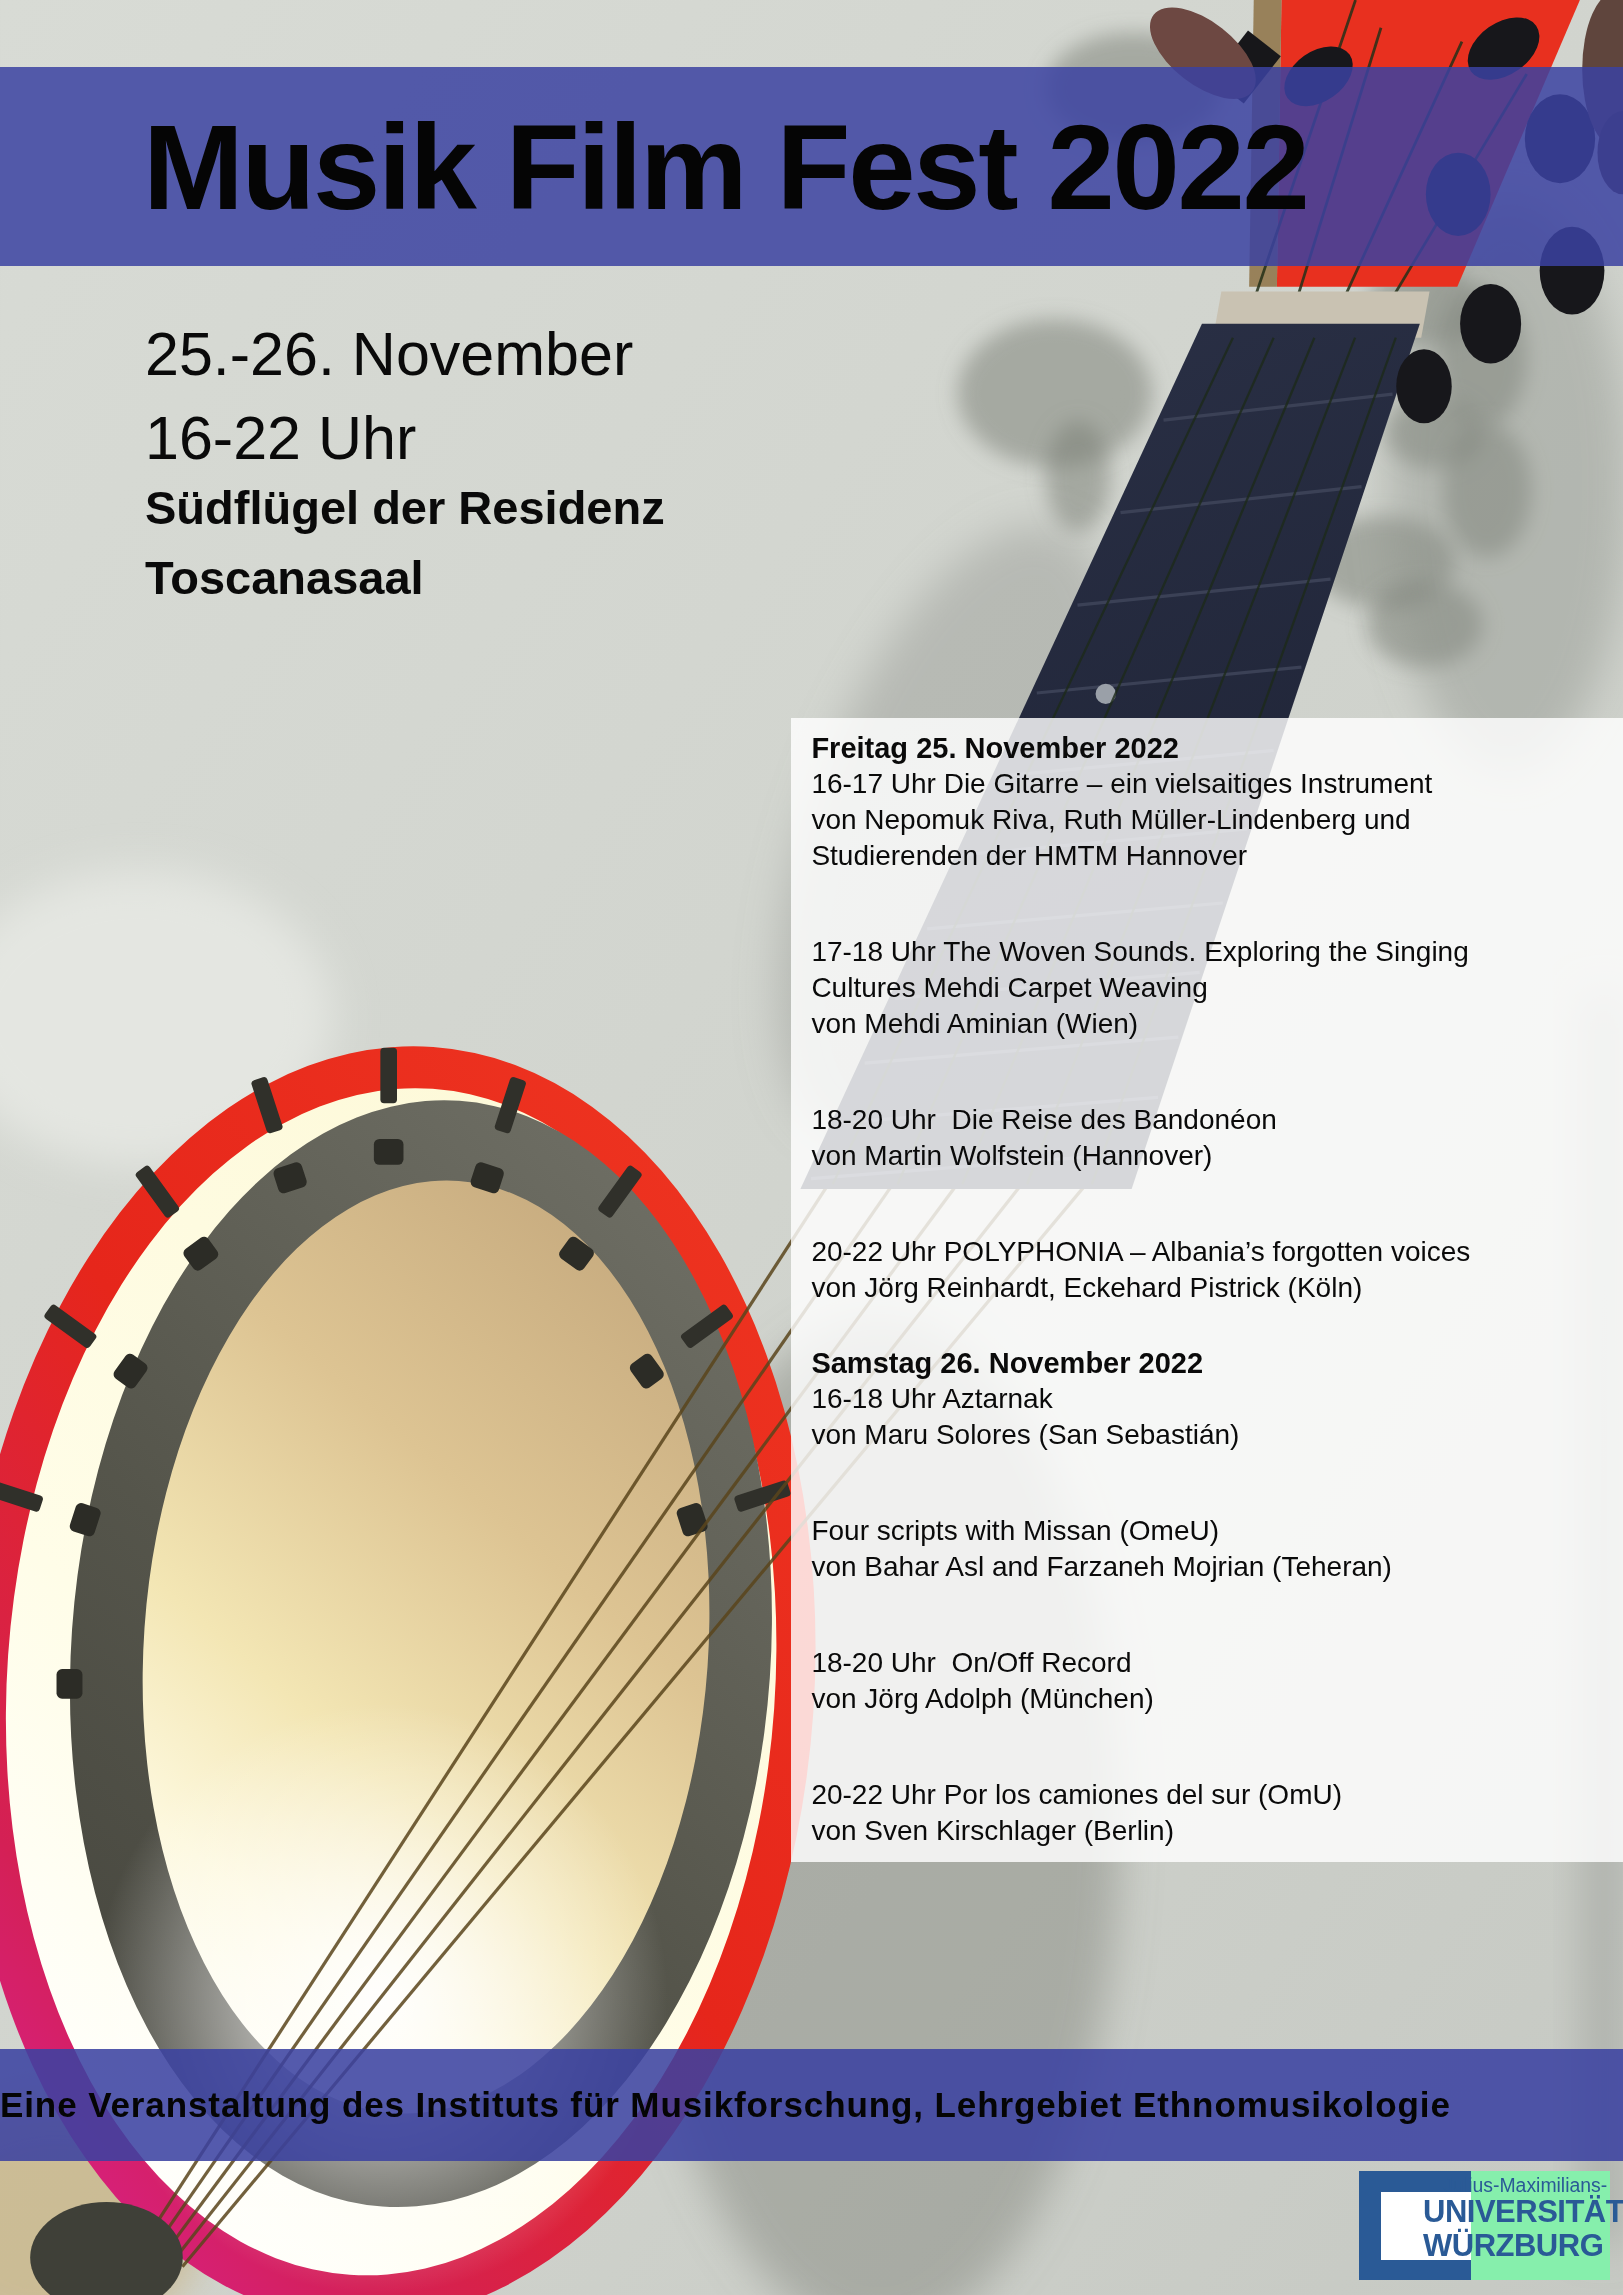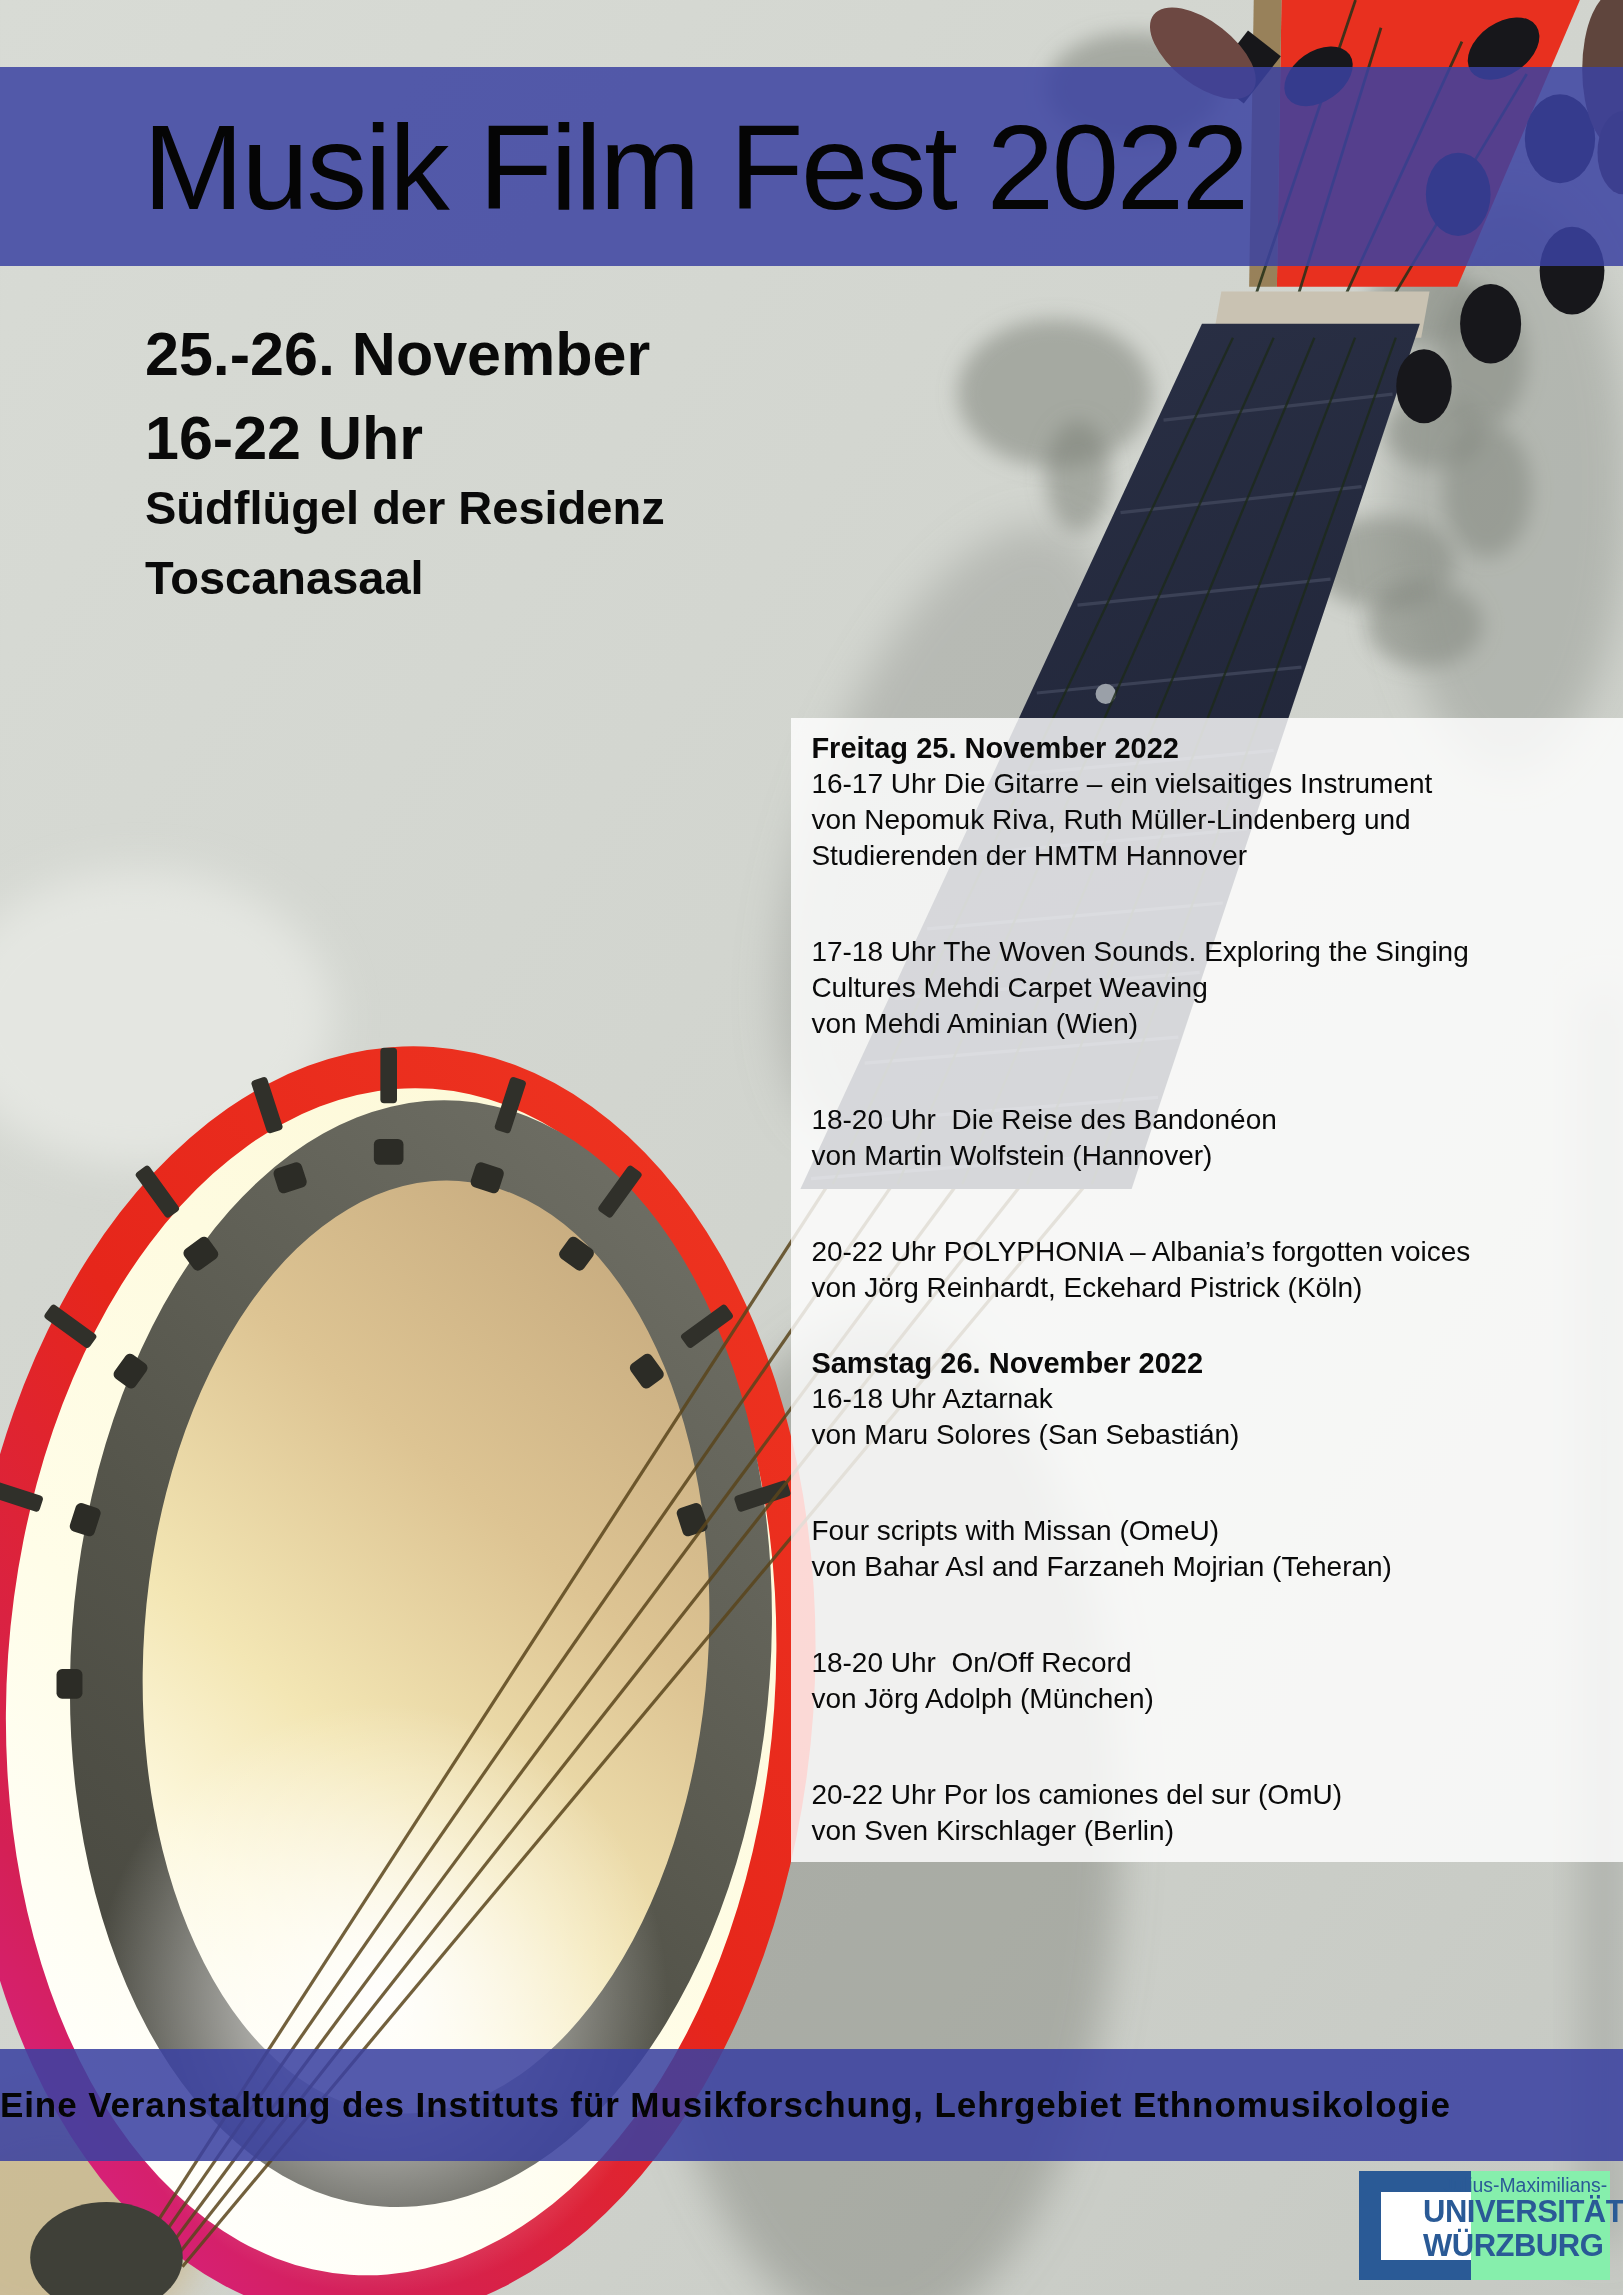--- a/index.html
+++ b/index.html
@@ -11,27 +11,27 @@
   }
   #photo-layer{position:absolute;left:0;top:0;width:1623px;height:2295px;}
 
   
   .top-banner{
     position:absolute;left:0;top:67px;width:1623px;height:199px;
     background:rgba(59,66,161,0.85);
     display:flex;align-items:center;
   }
   .top-banner .title{
-    margin:0 0 0 143px;font-size:121px;font-weight:400;letter-spacing:-2.3px;
+    margin:0 0 0 143px;font-size:121px;font-weight:700;letter-spacing:-2.3px;
     color:#050505;white-space:nowrap;
   }
 
   
   .date-block{position:absolute;left:145px;top:312px;}
-  .date-line{font-size:61px;font-weight:bold;line-height:84px;white-space:nowrap;}
+  .date-line{font-size:61px;font-weight:normal;line-height:84px;white-space:nowrap;}
   .venue-line{font-size:47px;font-weight:bold;line-height:56px;white-space:nowrap;}
   .venue-first{margin-top:14px;}
 
   
   .program-box{
     position:absolute;left:791px;top:718px;width:873px;height:1144px;
     background:rgba(255,255,255,0.82);
     padding:11.6px 14px 0 20.4px;box-sizing:border-box;
     font-size:28px;line-height:36px;white-space:nowrap;overflow:hidden;
   }

